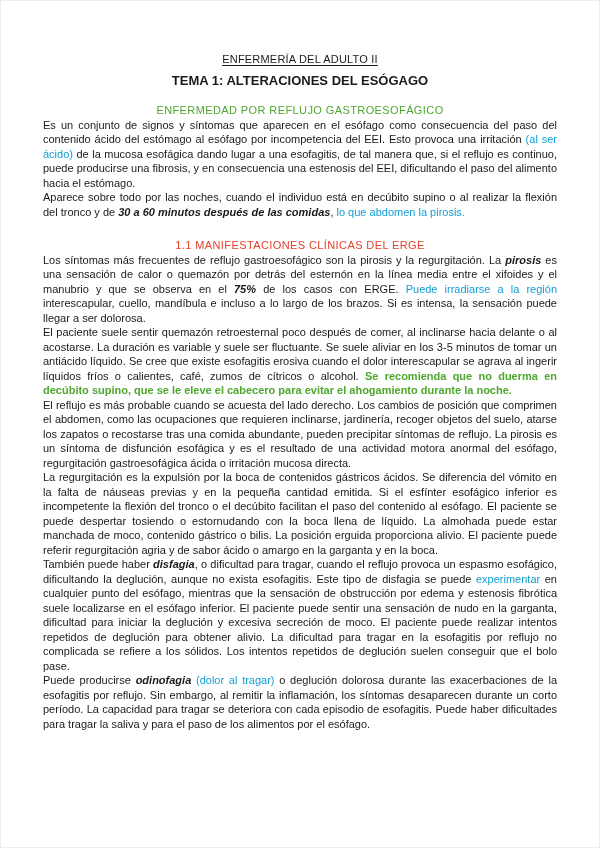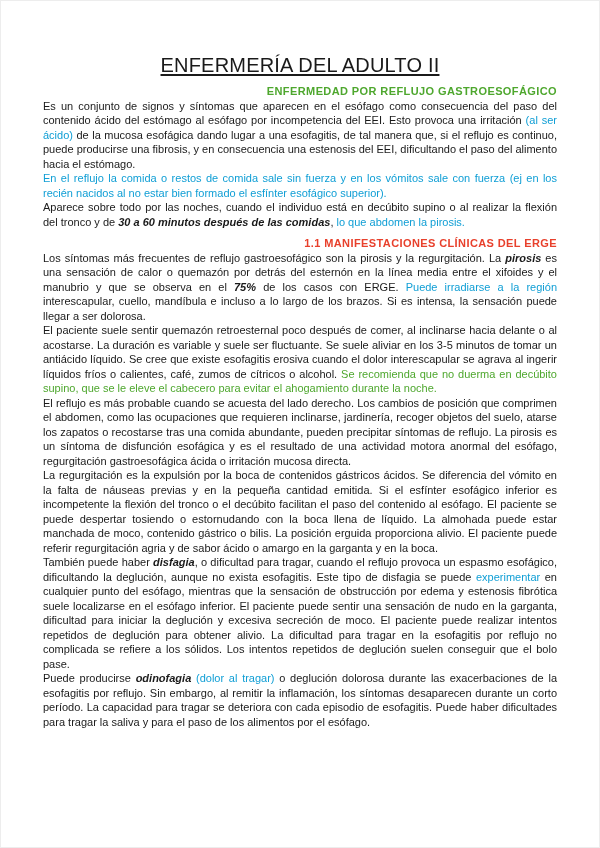--- a/index.html
+++ b/index.html
@@ -11,55 +11,55 @@
   }
   .page {
     box-sizing: border-box;
     width: 600px; height: 848px;
     padding: 52px 42px 36px 42px;
     border: 1px solid #ededed;
     overflow: hidden;
     background: var(--page_background, #ffffff);
   }
   .doc-title {
-    font-size: 20px; font-weight: 400;
+    font-size: 11px; font-weight: 400;
     text-align: center;
     text-decoration: underline;
     text-underline-offset: 2px;
     margin: 0 0 6px 0; line-height: 1.25;
     letter-spacing: 0.2px;
   }
   .doc-subtitle {
     font-size: 13px; font-weight: 700;
     text-align: center;
     margin: 0 0 15px 0; line-height: 1.2;
   }
   .blk {
     font-size: 11px; line-height: 14.5px;
     margin: 0; text-align: justify;
   }
   h3.blk-heading {
-    font-weight: 700; text-align: right;
+    font-weight: 400; text-align: center;
     letter-spacing: 0.4px;
   }
-  h3.blk-heading.c-red { margin-top: 7px; }
-  .c-green { color: var(--green, #4ea72e); }
+  h3.blk-heading.c-red { margin-top: 19px; }
+  .c-green { color: var(--green, #4ea72e); font-weight: bold; }
   .c-red   { color: var(--red, #e8402c); }
   .c-blue  { color: var(--blue, #0f9ed5); }
   .bold    { font-weight: 700; font-style: italic; }
 </style>
 </head>
 <body>
 
 <div class="page">
   <h1 class="doc-title">ENFERMERÍA DEL ADULTO II</h1>
+  <h2 class="doc-subtitle">TEMA 1: ALTERACIONES DEL ESÓGAGO</h2>
   <div id="doc-content">
       <h3 class="blk blk-heading c-green"><span>ENFERMEDAD POR REFLUJO GASTROESOFÁGICO</span></h3>
       <p class="blk blk-para"><span>Es un conjunto de signos y síntomas que aparecen en el esófago como consecuencia del paso del contenido ácido del estómago al esófago por incompetencia del EEI. Esto provoca una irritación </span><span class="c-blue">(al ser ácido)</span><span> de la mucosa esofágica dando lugar a una esofagitis, de tal manera que, si el reflujo es continuo, puede producirse una fibrosis, y en consecuencia una estenosis del EEI, dificultando el paso del alimento hacia el estómago.</span></p>
-      <p class="blk blk-para"><span class="c-blue">En el reflujo la comida o restos de comida sale sin fuerza y en los vómitos sale con fuerza (ej en los recién nacidos al no estar bien formado el esfínter esofágico superior).</span></p>
       <p class="blk blk-para"><span>Aparece sobre todo por las noches, cuando el individuo está en decúbito supino o al realizar la flexión del tronco y de </span><span class="bold">30 a 60 minutos después de las comidas</span><span>, </span><span class="c-blue">lo que abdomen la pirosis.</span></p>
       <h3 class="blk blk-heading c-red"><span>1.1 MANIFESTACIONES CLÍNICAS DEL ERGE</span></h3>
       <p class="blk blk-para"><span>Los síntomas más frecuentes de reflujo gastroesofágico son la pirosis y la regurgitación. La </span><span class="bold">pirosis</span><span> es una sensación de calor o quemazón por detrás del esternón en la línea media entre el xifoides y el manubrio y que se observa en el </span><span class="bold">75%</span><span> de los casos con ERGE. </span><span class="c-blue">Puede irradiarse a la región</span><span> interescapular, cuello, mandíbula e incluso a lo largo de los brazos. Si es intensa, la sensación puede llegar a ser dolorosa.</span></p>
       <p class="blk blk-para"><span>El paciente suele sentir quemazón retroesternal poco después de comer, al inclinarse hacia delante o al acostarse. La duración es variable y suele ser fluctuante. Se suele aliviar en los 3-5 minutos de tomar un antiácido líquido. Se cree que existe esofagitis erosiva cuando el dolor interescapular se agrava al ingerir líquidos fríos o calientes, café, zumos de cítricos o alcohol. </span><span class="c-green">Se recomienda que no duerma en decúbito supino, que se le eleve el cabecero para evitar el ahogamiento durante la noche.</span></p>
       <p class="blk blk-para"><span>El reflujo es más probable cuando se acuesta del lado derecho. Los cambios de posición que comprimen el abdomen, como las ocupaciones que requieren inclinarse, jardinería, recoger objetos del suelo, atarse los zapatos o recostarse tras una comida abundante, pueden precipitar síntomas de reflujo. La pirosis es un síntoma de disfunción esofágica y es el resultado de una actividad motora anormal del esófago, regurgitación gastroesofágica ácida o irritación mucosa directa.</span></p>
       <p class="blk blk-para"><span>La regurgitación es la expulsión por la boca de contenidos gástricos ácidos. Se diferencia del vómito en la falta de náuseas previas y en la pequeña cantidad emitida. Si el esfínter esofágico inferior es incompetente la flexión del tronco o el decúbito facilitan el paso del contenido al esófago. El paciente se puede despertar tosiendo o estornudando con la boca llena de líquido. La almohada puede estar manchada de moco, contenido gástrico o bilis. La posición erguida proporciona alivio. El paciente puede referir regurgitación agria y de sabor ácido o amargo en la garganta y en la boca.</span></p>
       <p class="blk blk-para"><span>También puede haber </span><span class="bold">disfagia</span><span>, o dificultad para tragar, cuando el reflujo provoca un espasmo esofágico, dificultando la deglución, aunque no exista esofagitis. Este tipo de disfagia se puede </span><span class="c-blue">experimentar</span><span> en cualquier punto del esófago, mientras que la sensación de obstrucción por edema y estenosis fibrótica suele localizarse en el esófago inferior. El paciente puede sentir una sensación de nudo en la garganta, dificultad para iniciar la deglución y excesiva secreción de moco. El paciente puede realizar intentos repetidos de deglución para obtener alivio. La dificultad para tragar en la esofagitis por reflujo no complicada se refiere a los sólidos. Los intentos repetidos de deglución suelen conseguir que el bolo pase.</span></p>
       <p class="blk blk-para"><span>Puede producirse </span><span class="bold">odinofagia</span><span> </span><span class="c-blue">(dolor al tragar)</span><span> o deglución dolorosa durante las exacerbaciones de la esofagitis por reflujo. Sin embargo, al remitir la inflamación, los síntomas desaparecen durante un corto período. La capacidad para tragar se deteriora con cada episodio de esofagitis. Puede haber dificultades para tragar la saliva y para el paso de los alimentos por el esófago.</span></p>
     </div>
 </div>

